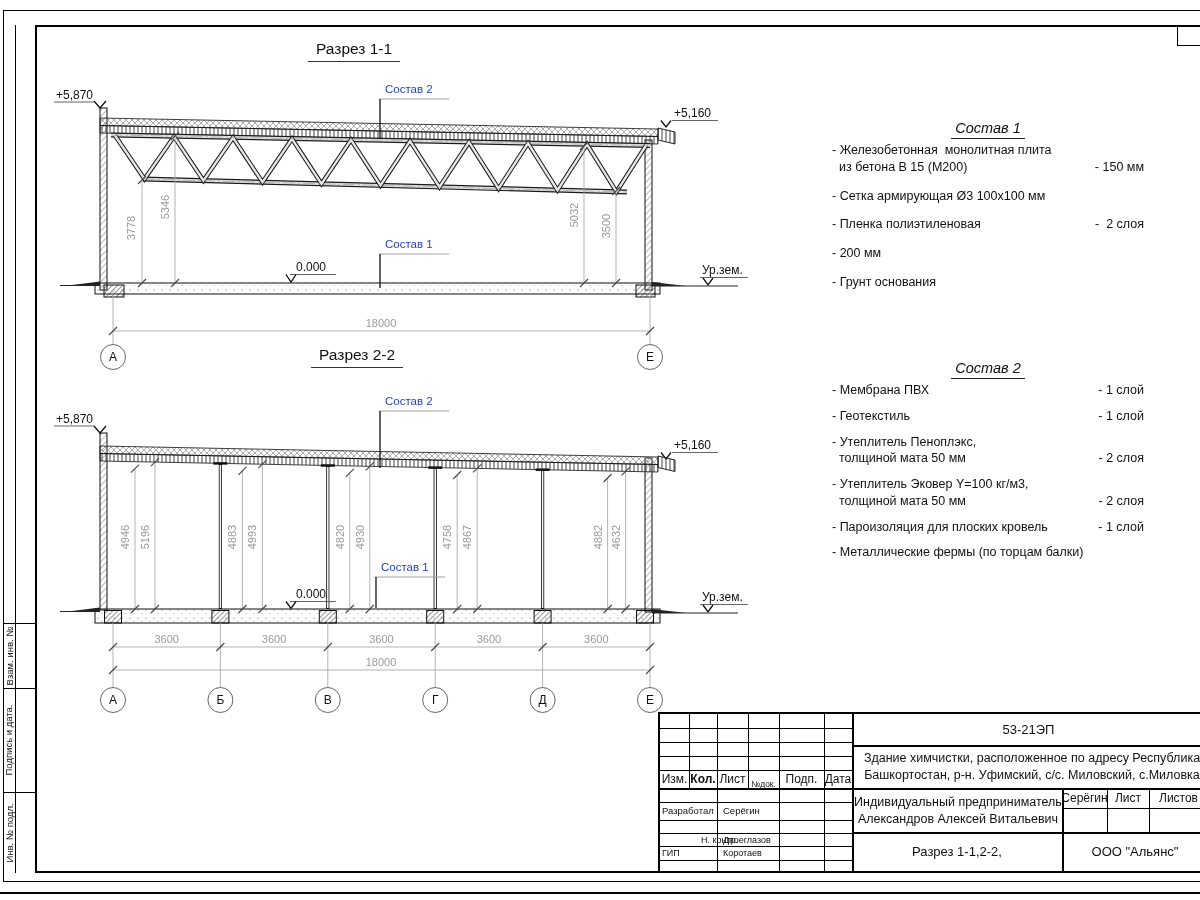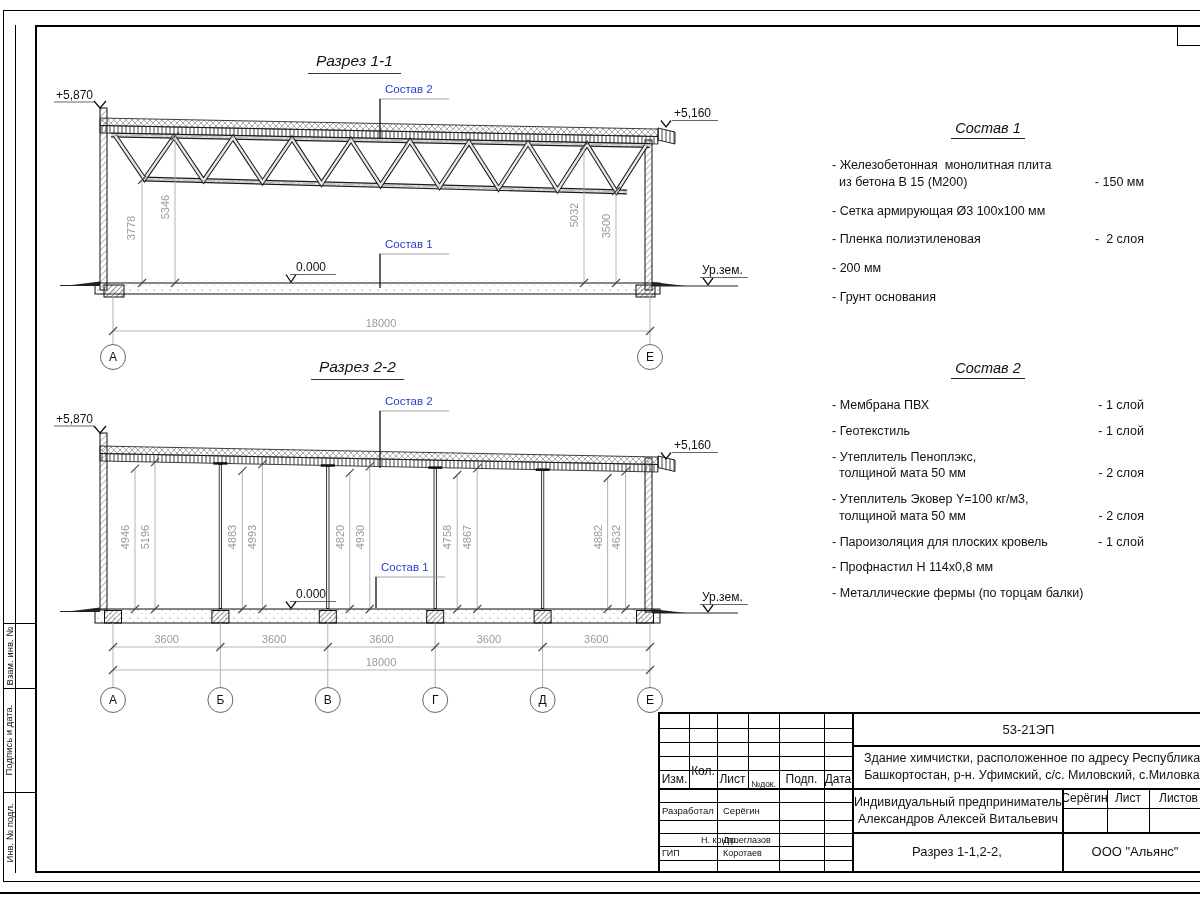--- a/index.html
+++ b/index.html
@@ -5,26 +5,26 @@
   html,body{margin:0;padding:0;background:#fff;}
   #sheet{position:relative;width:1200px;height:900px;background:#fff;overflow:hidden;
          font-family:"Liberation Sans",sans-serif;color:#111;}
   .abs{position:absolute;}
   .hl,.vl{position:absolute;background:#000;}
   svg text{font-family:"Liberation Sans",sans-serif;}
   .dim{fill:#9a9a9a;font-size:11px;}
   .elev{fill:#111;font-size:12px;}
   .blu{fill:#2442cc;font-size:11.5px;}
   .bub{fill:#111;font-size:12px;}
-  .sec-title{position:absolute;font-style:italic;font-size:15.5px;color:#111;
-             border-bottom:1.5px solid #333;padding:0 8px 3px;margin-top:12px;}
+  .sec-title{position:absolute;font-size:15.5px;color:#111;
+             border-bottom:1.5px solid #333;padding:0 8px 3px;}
   .comp{position:absolute;width:312px;}
   .comp h3{margin:0 auto;width:max-content;font-style:italic;font-size:14.5px;font-weight:normal;
            border-bottom:1px solid #222;padding:0 4px 2px;}
-  .comp .items{margin-top:18px;display:flex;flex-direction:column;}
+  .comp .items{margin-top:3px;display:flex;flex-direction:column;}
   .c1 .items{gap:12px;} .c2 .items{gap:9px;}
   .comp .row{display:flex;align-items:flex-end;font-size:12.5px;line-height:1.34;}
   .comp .nm{white-space:pre;flex:1;}
   .comp .val{white-space:pre;}
   .tb-cell{position:absolute;display:flex;align-items:center;justify-content:center;
            text-align:center;font-size:12.5px;line-height:16px;}
   .strip-label{position:absolute;font-size:9.5px;line-height:12px;color:#111;text-align:center;
                transform:rotate(-90deg);white-space:nowrap;}
 </style>
 </head>
@@ -342,24 +342,20 @@
       <div class="row">
           <span class="nm">- Утеплитель Эковер Y=100 кг/м3,
   толщиной мата 50 мм</span>
           <span class="val">- 2 слоя</span>
         </div>
       <div class="row">
           <span class="nm">- Пароизоляция для плоских кровель</span>
           <span class="val">- 1 слой</span>
         </div>
       <div class="row">
-          <span class="nm">- Профнастил Н 114х0,8 мм</span>
-          <span class="val"></span>
-        </div>
-      <div class="row">
           <span class="nm">- Металлические фермы (по торцам балки)</span>
           <span class="val"></span>
         </div>
     </div>
   </div>
 
   <div class="hl" style="left:3px;top:10px;width:1197px;height:1px;"></div>
   <div class="vl" style="left:3px;top:10px;width:1px;height:872px;"></div>
   <div class="hl" style="left:3px;top:881px;width:1197px;height:1px;"></div>
   <div class="hl" style="left:0px;top:892px;width:1200px;height:2px;"></div>
@@ -396,21 +392,21 @@
     <div class="hl" style="left:0;top:106px;width:192px;height:1px;"></div>
     <div class="hl" style="left:0;top:119px;width:192px;height:1px;"></div>
     <div class="hl" style="left:0;top:132px;width:192px;height:1px;"></div>
     <div class="hl" style="left:0;top:146px;width:192px;height:1px;"></div>
 
     <div class="hl" style="left:192px;top:31px;width:368px;height:2px;"></div>
     <div class="hl" style="left:402px;top:94px;width:158px;height:1px;"></div>
     <div class="hl" style="left:192px;top:118px;width:368px;height:2px;"></div>
 
     <div class="tb-cell" style="left:0;top:56px;width:29px;height:18px;font-size:12px;">Изм.</div>
-    <div class="tb-cell" style="left:29px;top:48px;width:28px;height:18px;font-size:12px;">Кол.</div>
+    <div class="tb-cell" style="left:29px;top:56px;width:28px;height:18px;font-size:12px;font-weight:bold;">Кол.</div>
     <div class="tb-cell" style="left:57px;top:56px;width:31px;height:18px;font-size:12px;">Лист</div>
     <div class="tb-cell" style="left:88px;top:56px;width:31px;height:28px;font-size:8.5px;">№док.</div>
     <div class="tb-cell" style="left:119px;top:56px;width:45px;height:18px;font-size:12px;">Подп.</div>
     <div class="tb-cell" style="left:164px;top:56px;width:28px;height:18px;font-size:12px;">Дата</div>
 
     <div class="tb-cell" style="left:2px;top:88px;width:55px;height:18px;font-size:9.5px;justify-content:flex-start;">Разработал</div>
     <div class="tb-cell" style="left:63px;top:88px;width:56px;height:18px;font-size:9.5px;justify-content:flex-start;">Серёгин</div>
     <div class="tb-cell" style="left:2px;top:119px;width:55px;height:13px;font-size:9px;justify-content:flex-start;padding-left:39px;">Н. контр.</div>
     <div class="tb-cell" style="left:63px;top:119px;width:56px;height:13px;font-size:9px;justify-content:flex-start;">Двоеглазов</div>
     <div class="tb-cell" style="left:2px;top:132px;width:55px;height:14px;font-size:9px;justify-content:flex-start;">ГИП</div>

